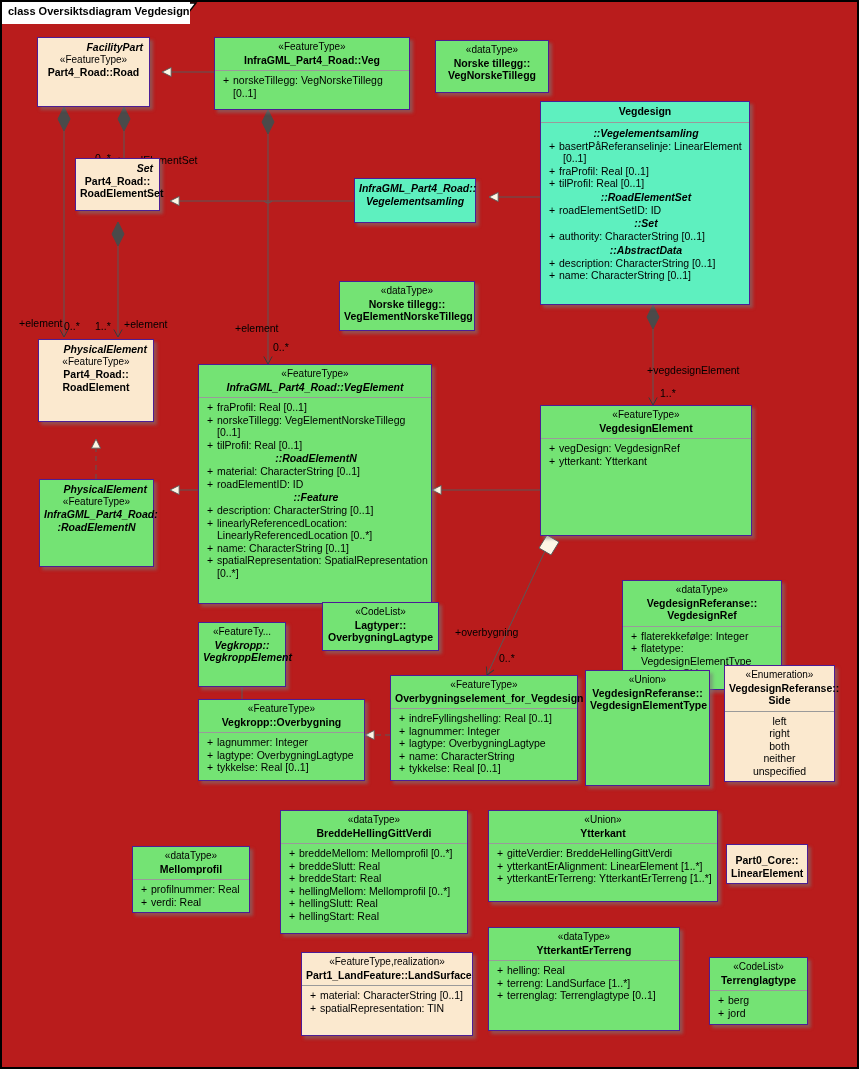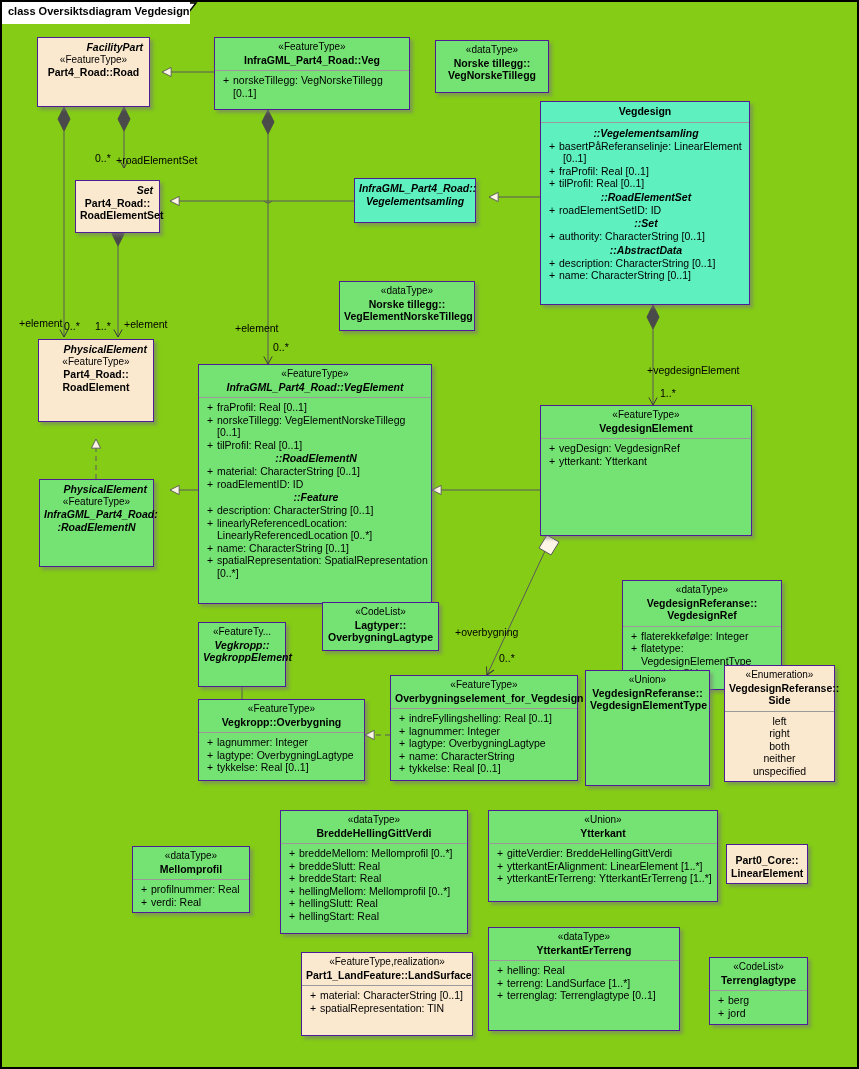--- a/index.html
+++ b/index.html
@@ -1,17 +1,17 @@
 <!DOCTYPE html>
 <html><head>
 <meta charset="utf-8">
 <style>
   html,body{margin:0;padding:0;background:#ffffff;}
   body{font-family:"Liberation Sans",sans-serif;}
-  #canvas{position:relative;width:859px;height:1069px;background:#84cc16;
+  #canvas{position:relative;width:859px;height:1069px;background:#b91c1c;
           border:2px solid #000;box-sizing:border-box;overflow:hidden;}
   
   #frame-tab{position:absolute;left:0;top:0;height:22px;padding:3px 0 0 6px;
              box-sizing:border-box;font-size:11px;font-weight:bold;color:#000;
              background:#fff;white-space:nowrap;}
   #frame-tab-shape{position:absolute;left:0;top:0;width:196px;height:22px;}
   
   .cls{position:absolute;box-sizing:border-box;border:1px solid #4c1d95;
        box-shadow:3px 3px 3px rgba(120,120,120,.55);font-size:10.5px;color:#000;}
   .cls.green{background:#74e374;}
@@ -200,21 +200,21 @@
         <span class="vis">+</span>
         <span class="txt">description: CharacterString [0..1]</span>
       </div>
       <div class="attr">
         <span class="vis">+</span>
         <span class="txt">name: CharacterString [0..1]</span>
       </div>
     </div>
   </div>
 
-  <div class="cls tan" style="left:73px;top:178px;width:85px;height:53px;">
+  <div class="cls tan" style="left:73px;top:156px;width:85px;height:53px;">
     <div class="hdr">
       <span class="tagline">Set</span>
       <div class="nm">Part4_Road::</div>
       <div class="nm">RoadElementSet</div>
     </div>
   </div>
 
   <div class="cls turq" style="left:352px;top:176px;width:122px;height:45px;">
     <div class="hdr">
       <div class="nm ital">InfraGML_Part4_Road::</div>

